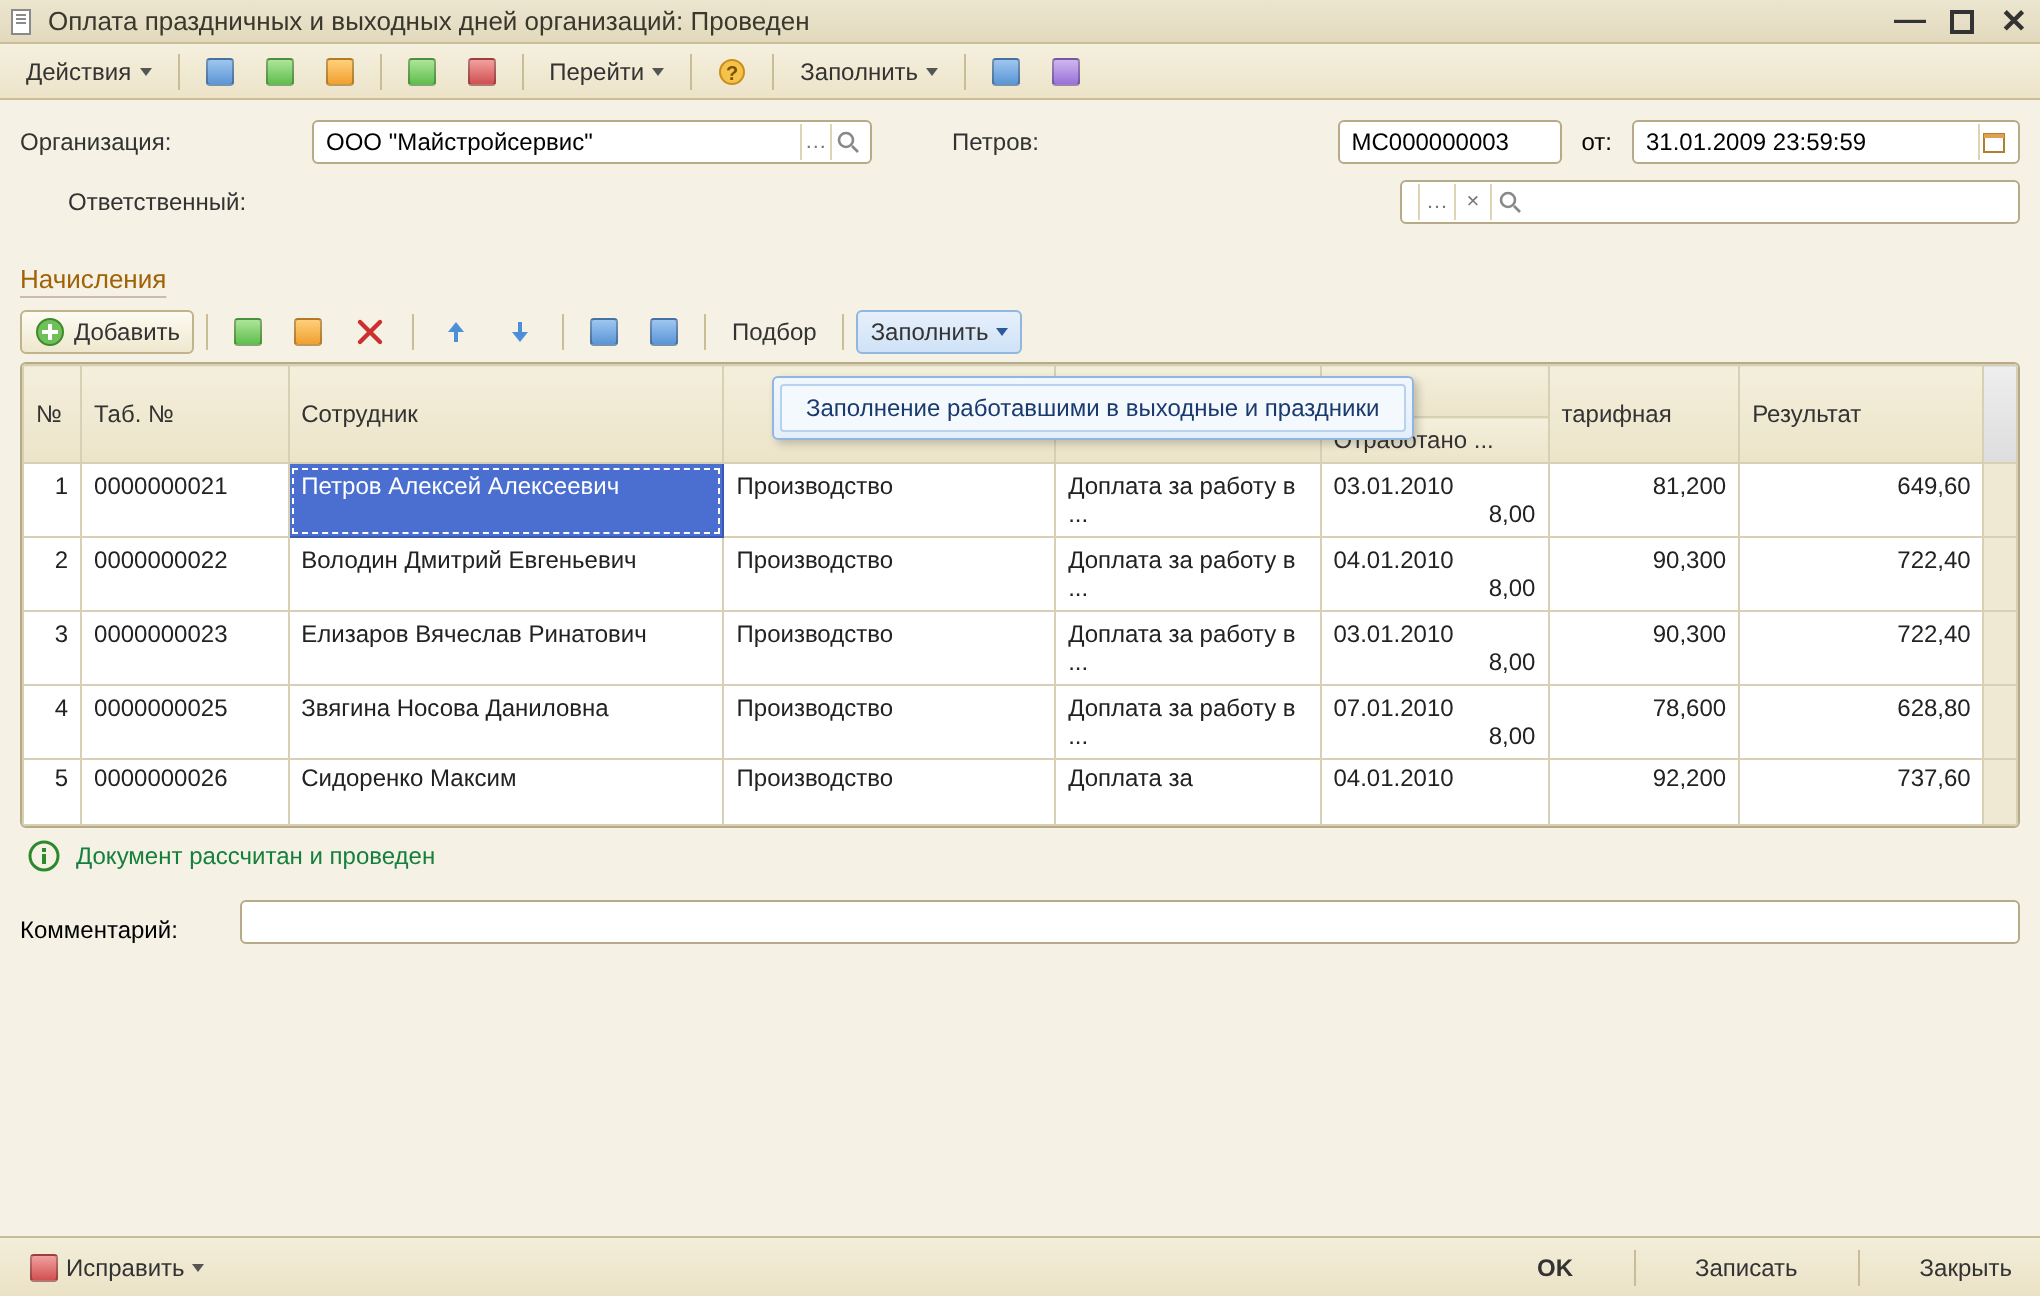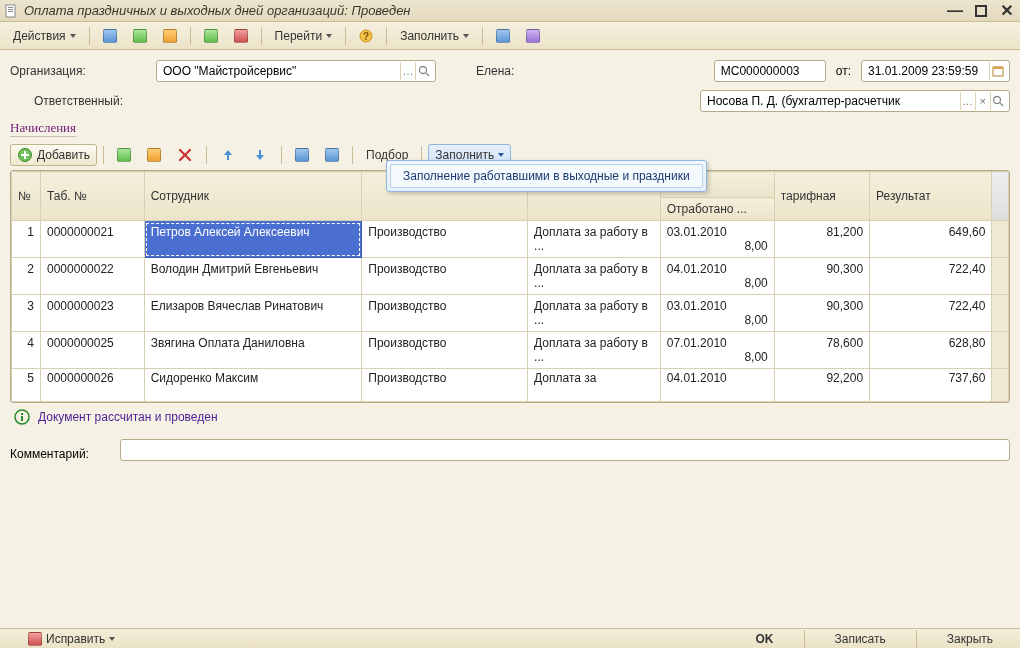--- a/index.html
+++ b/index.html
@@ -2,21 +2,21 @@
 <html><head>
 <meta charset="utf-8">
 <style>
   * { box-sizing: border-box; }
   html, body { margin: 0; padding: 0; font-family: Arial, sans-serif; font-size: 12px; }
   body { background: #f5f1e4; width: 1020px; height: 648px; overflow: hidden; display: flex; flex-direction: column; }
 
   
   .titlebar { height: 22px; background: linear-gradient(#ece5cf,#e2d9bd); display: flex; align-items: center; padding: 0 4px; border-bottom: 1px solid #c9bd96; }
   .titlebar .doc-icon { width: 14px; height: 14px; margin-right: 6px; display: inline-flex; align-items: center; justify-content: center; }
-  .titlebar .title-text { flex: 1; color: #3a372c; font-size: 13px; font-style: italic; }
+  .titlebar .title-text { flex: 1; color: #3a372c; font-size: 13px; }
   .win-controls { display: flex; gap: 8px; }
   .win-btn { width: 18px; height: 18px; display: flex; align-items: center; justify-content: center; color: #333; font-size: 16px; font-weight: bold; }
 
   
   .toolbar { height: 28px; background: linear-gradient(#f5f0df,#ece3c8); border-bottom: 1px solid #c9bd96; display: flex; align-items: center; padding: 0 6px; gap: 2px; }
   .tb-btn { height: 22px; padding: 0 6px; display: flex; align-items: center; gap: 4px; color: #333; border: 1px solid transparent; border-radius: 3px; cursor: pointer; }
   .tb-sep { width: 1px; height: 18px; background: #c9bd96; margin: 0 4px; }
   .caret { width: 0; height: 0; border-left: 3px solid transparent; border-right: 3px solid transparent; border-top: 4px solid #555; display: inline-block; }
 
   
@@ -25,52 +25,52 @@
   .field-row { display: flex; align-items: center; margin-bottom: 8px; gap: 20px; }
   .field-group { display: flex; align-items: center; gap: 6px; }
   .field-label { color: #333; min-width: 140px; }
   .field-label.narrow { min-width: 120px; }
   .text-input { height: 22px; background: #fff; border: 1px solid #b6ab86; border-radius: 3px; padding: 0 4px; display: flex; align-items: center; }
   .text-input input { border: none; outline: none; width: 100%; font-family: inherit; font-size: 12px; background: transparent; }
   .text-input .inbtn { width: 18px; height: 18px; display: flex; align-items: center; justify-content: center; border-left: 1px solid #ded4b4; color: #777; cursor: pointer; font-size: 11px; }
   .text-input .inbtn svg { width: 12px; height: 12px; }
   .text-input .inbtn:first-of-type { margin-left: 4px; }
 
-  .section-title { color: #701a75; font-size: 13px; margin: 0 0 6px 0; text-decoration: underline; text-decoration-color: #cdb9b4; text-underline-offset: 4px; font-family: Liberation Serif, serif; }
+  .section-title { color: #a16207; font-size: 13px; margin: 12px 0 6px 0; text-decoration: underline; text-decoration-color: #cdb9b4; text-underline-offset: 4px; }
 
   
   .tbl-toolbar { height: 26px; display: flex; align-items: center; gap: 2px; position: relative; }
   .tbl-btn { height: 22px; padding: 0 6px; display: flex; align-items: center; gap: 4px; color: #333; border: 1px solid transparent; border-radius: 3px; cursor: pointer; }
   .tbl-btn.boxed { border: 1px solid #c0b48b; background: linear-gradient(#fdfbf2,#efe8cf); }
   .tbl-btn.active { border: 1px solid #8fb7e0; background: linear-gradient(#e7f0fb,#cfe2f7); }
   .icon16 { width: 16px; height: 16px; display: inline-flex; align-items: center; justify-content: center; }
 
-  .dropdown-menu { position: absolute; top: 18px; left: 376px; background: linear-gradient(#f1f7fd,#e4effb); border: 1px solid #8fb7e0; border-radius: 3px; padding: 3px; box-shadow: 2px 2px 4px rgba(0,0,0,0.2); z-index: 10; text-align: right; }
+  .dropdown-menu { position: absolute; top: 35px; left: 376px; background: linear-gradient(#f1f7fd,#e4effb); border: 1px solid #8fb7e0; border-radius: 3px; padding: 3px; box-shadow: 2px 2px 4px rgba(0,0,0,0.2); z-index: 10; text-align: right; }
   .dropdown-menu .menu-item { padding: 4px 12px; color: #1a3a6f; white-space: nowrap; border: 1px solid #b7d1ee; background: #f4f9fe; border-radius: 2px; }
 
   
   .table-wrap { border: 1px solid #b6ab86; margin-top: 2px; background: #fff; border-radius: 3px; overflow: hidden; flex: 0 0 auto; }
   .grid { border-collapse: collapse; width: 100%; table-layout: fixed; }
   .grid th, .grid td { border: 1px solid #d8d0b5; padding: 4px 6px; font-size: 12px; overflow: hidden; text-overflow: ellipsis; }
   .grid th { background: linear-gradient(#f4efdc,#ece4c9); color: #333; font-weight: normal; text-align: left; height: 26px; }
   .grid thead tr.hdr2 th { height: 22px; }
   .grid td { vertical-align: top; color: #222; height: 26px; background: #fff; }
   .grid td.num, .grid th.num { text-align: right; }
   .grid tbody tr.sel td.selcell { background: #4a6fd0; color: #fff; border-color: #3a5ab0; }
   .grid tbody tr.sel td.selcell.dashed { outline: 1px dashed #fff; outline-offset: -3px; margin-left: 16px; }
   .grid tbody tr.cutoff td { border-top: 1px solid #d8d0b5; height: 8px; padding-top: 2px; white-space: nowrap; }
 
   .status-row { display: flex; align-items: center; padding: 6px 4px 10px 4px; gap: 8px; }
-  .status-text { color: #4c1d95; }
+  .status-text { color: #15803d; }
 
   .comment-row { display: flex; align-items: flex-end; gap: 10px; padding: 4px 0 10px 0; }
   .comment-row .text-input { flex: 1; }
 
   
-  .bottombar { height: 20px; border-top: 1px solid #c9bd96; background: linear-gradient(#f3eeda,#ebe2c6); display: flex; align-items: center; padding: 0 21px; gap: 24px; }
+  .bottombar { height: 30px; border-top: 1px solid #c9bd96; background: linear-gradient(#f3eeda,#ebe2c6); display: flex; align-items: center; padding: 0 8px; gap: 24px; }
   .bottombar .spacer { flex: 1; }
   .link-btn { color: #333; padding: 2px 6px; text-decoration: underline; cursor: pointer; }
   .link-sep { width: 1px; height: 18px; background: #c9bd96; }
 
   .small-flat { width: 10px; height: 10px; }
 
   
   .ic { width: 14px; height: 14px; display: inline-block; border: 1px solid rgba(0,0,0,0.25); border-radius: 2px; }
   .ic.blue { background: linear-gradient(#9fc6ef,#5b96d6); }
   .ic.green { background: linear-gradient(#aee49a,#5fbf4d); }
@@ -160,46 +160,45 @@
         <span class="inbtn">…</span>
         <span class="inbtn">
           <svg viewBox="0 0 12 12">
               <circle cx="5" cy="5" r="3.5" fill="none" stroke="#888" stroke-width="1.3"></circle>
               <line x1="8" y1="8" x2="11" y2="11" stroke="#888" stroke-width="1.3"></line>
             </svg>
         </span>
       </div>
     </div>
     <div class="field-group" style="margin-left:20px">
-      <span class="field-label narrow" style="min-width:56px">Елена:</span>
+      <span class="field-label narrow" style="min-width:56px">Петров:</span>
     </div>
     <div class="field-group" style="margin-left:auto">
       <div class="text-input" style="width:112px">
         <input value="МС000000003" style="">
       </div>
       <span style="margin:0 4px">от:</span>
-      <div class="text-input" style="width:149px">
+      <div class="text-input" style="width:194px">
         <input value="31.01.2009 23:59:59" style="">
         <span class="inbtn">
           <svg viewBox="0 0 12 12">
               <rect x="1" y="2" width="10" height="9" fill="#fff" stroke="#b08030"></rect>
               <rect x="1" y="2" width="10" height="2" fill="#e0a050"></rect>
             </svg>
         </span>
       </div>
     </div>
   </div>
 
   <div class="field-row">
     <div class="field-group" style="margin-left:24px">
       <span class="field-label narrow">Ответственный:</span>
     </div>
     <div class="field-group" style="margin-left:auto">
       <div class="text-input" style="width:310px">
-        <input value="Носова П. Д. (бухгалтер-расчетчик" style="">
         <span class="inbtn">…</span>
         <span class="inbtn">×</span>
         <span class="inbtn">
           <svg viewBox="0 0 12 12">
               <circle cx="5" cy="5" r="3.5" fill="none" stroke="#888" stroke-width="1.3"></circle>
               <line x1="8" y1="8" x2="11" y2="11" stroke="#888" stroke-width="1.3"></line>
             </svg>
         </span>
       </div>
     </div>
@@ -337,21 +336,21 @@
               <div>03.01.2010</div>
               <div style="text-align:right">8,00</div>
             </td>
             <td class="num">90,300</td>
             <td class="num">722,40</td>
             <td style="background: rgb(239, 233, 211);"></td>
           </tr>
           <tr>
             <td class="num">4</td>
             <td>0000000025</td>
-            <td>Звягина Оплата Даниловна</td>
+            <td>Звягина Носова Даниловна</td>
             <td>Производство</td>
             <td>Доплата за работу в ...</td>
             <td>
               <div>07.01.2010</div>
               <div style="text-align:right">8,00</div>
             </td>
             <td class="num">78,600</td>
             <td class="num">628,80</td>
             <td style="background: rgb(239, 233, 211);"></td>
           </tr>

